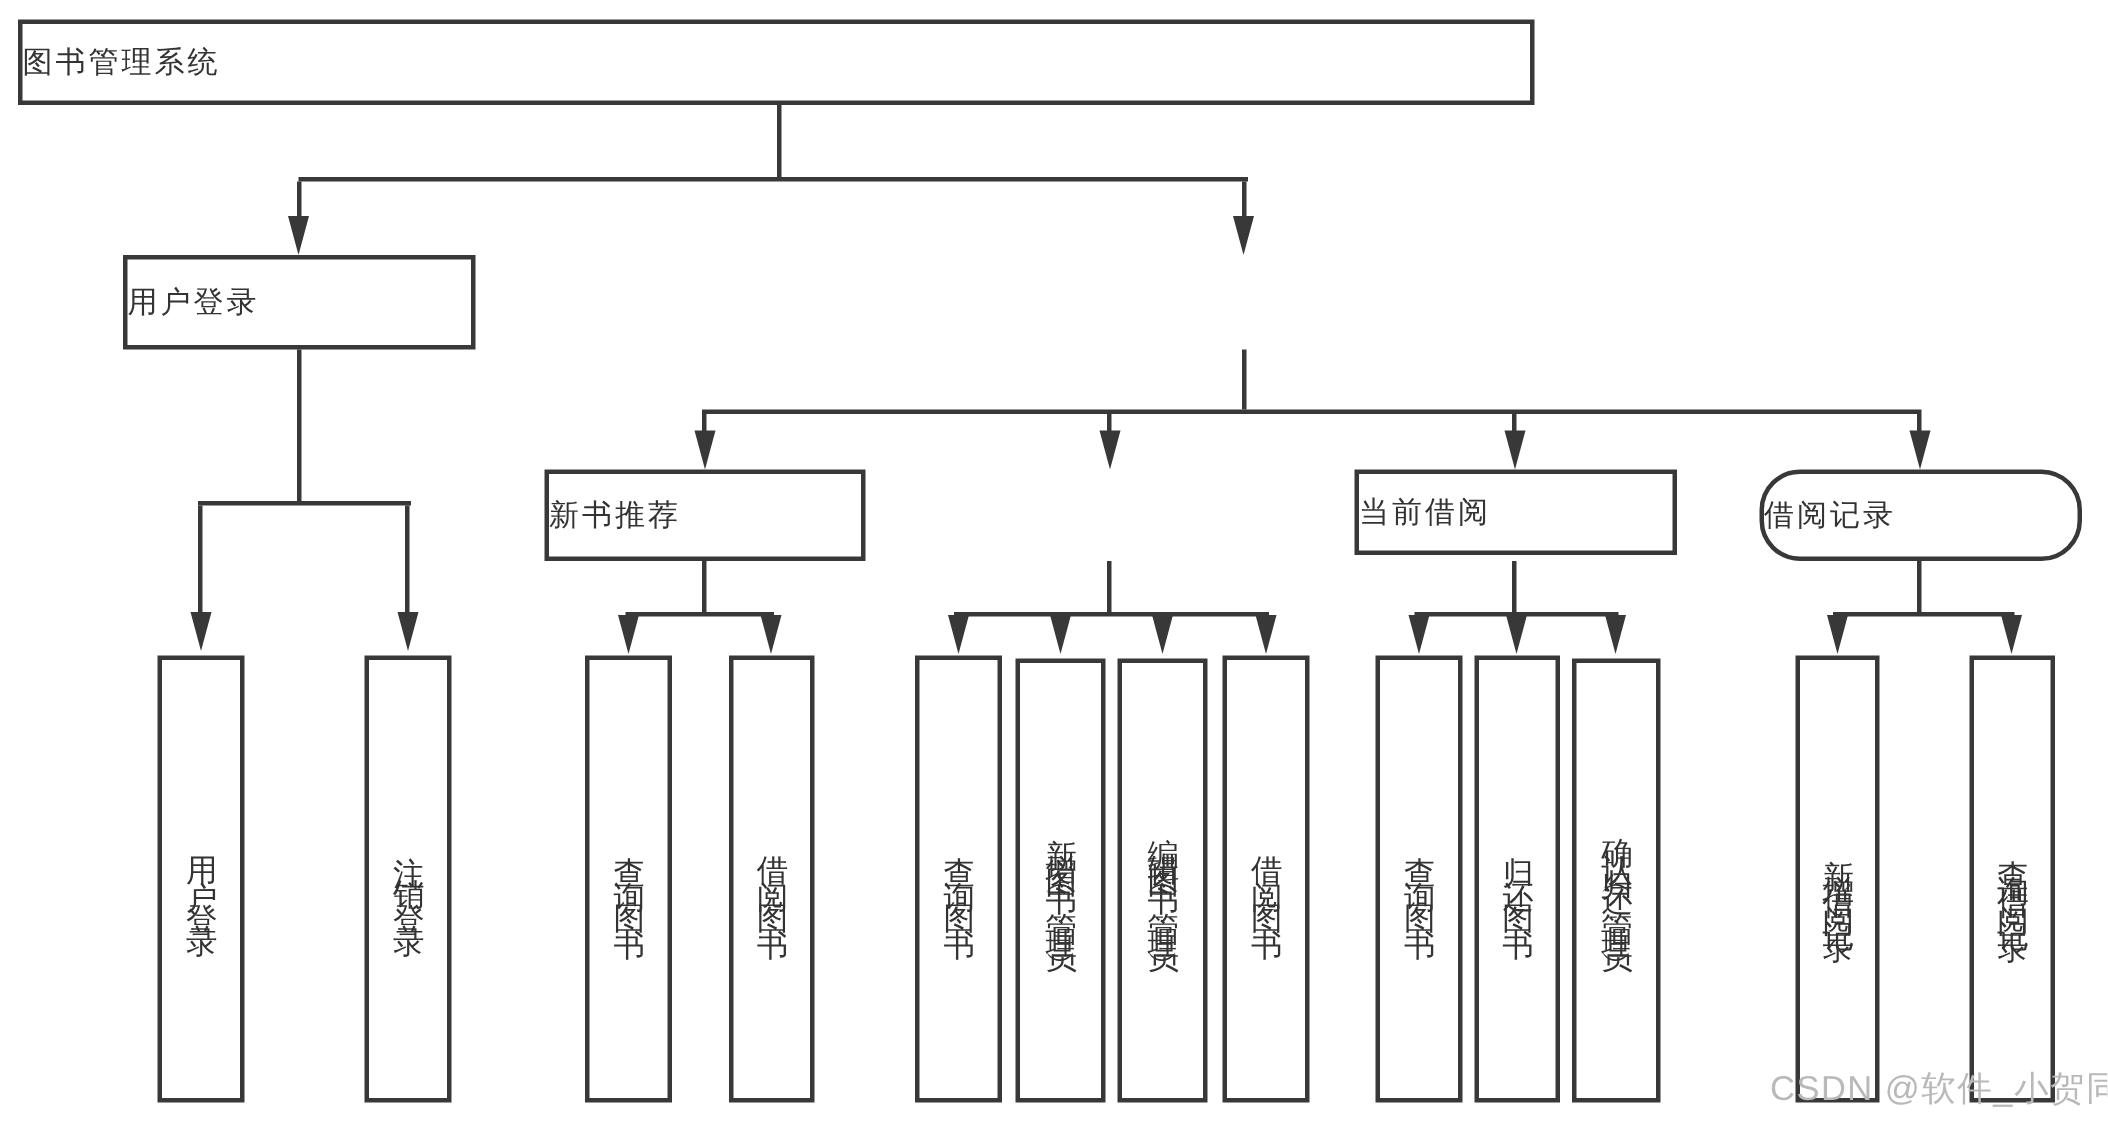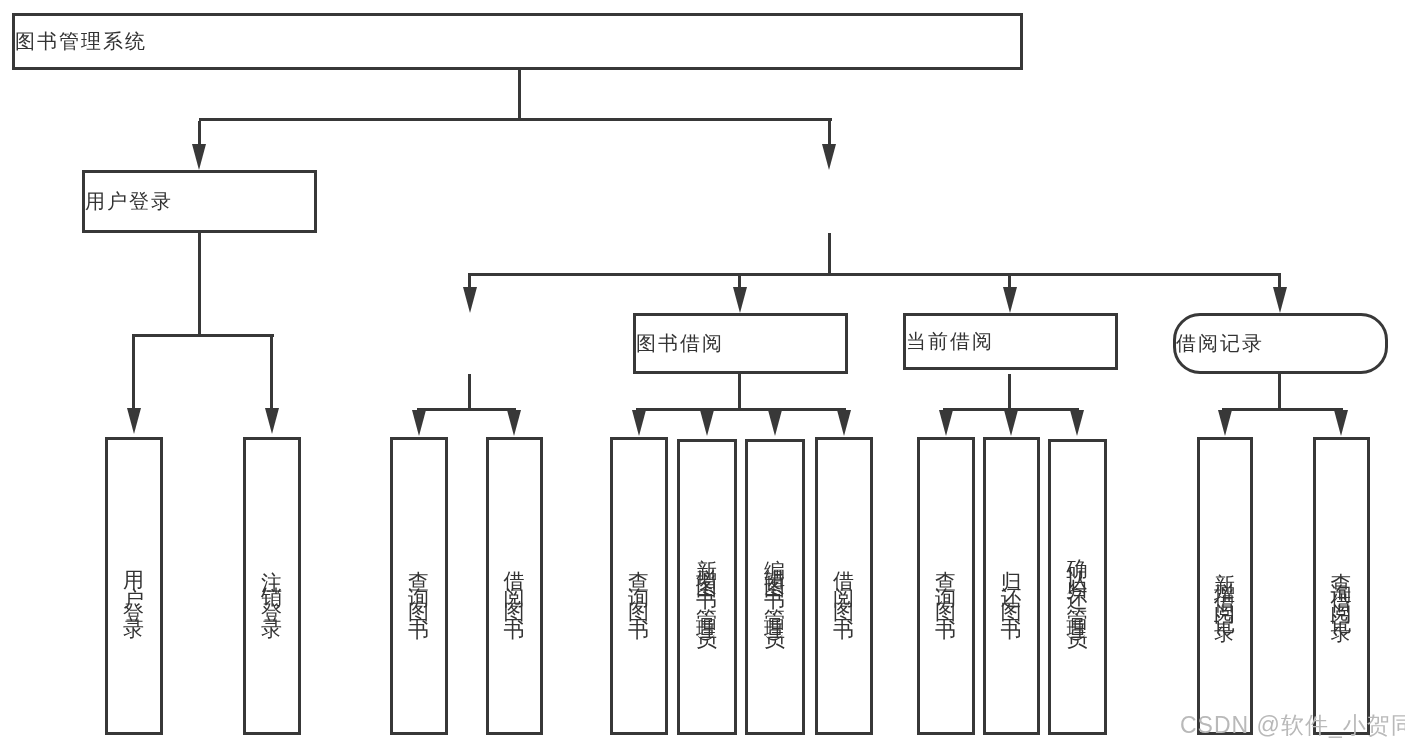--- a/index.html
+++ b/index.html
@@ -72,22 +72,22 @@
 <div id="canvas">
 
   <div class="hbox" style="left:12px; top:13px; width:1011px; height:57px;">
     <span>图书管理系统</span>
   </div>
 
   <div class="hbox" style="left:82px; top:170px; width:235px; height:63px;">
     <span>用户登录</span>
   </div>
 
-  <div class="hbox" style="left:633px; top:313px; width:215px; height:61px;">
-    <span>图书借阅</span>
+  <div class="hbox" style="left:363px; top:313px; width:214px; height:61px;">
+    <span>新书推荐</span>
   </div>
   <div class="hbox" style="left:903px; top:313px; width:215px; height:57px;">
     <span>当前借阅</span>
   </div>
   <div class="hbox" style="left:1173px; top:313px; width:215px; height:61px;border-radius:27px;">
     <span>借阅记录</span>
   </div>
 
   <div class="vbox" style="left:105px; top:437px; width:58px; height:298px;">
     <span class="vtext">用户登录</span>

